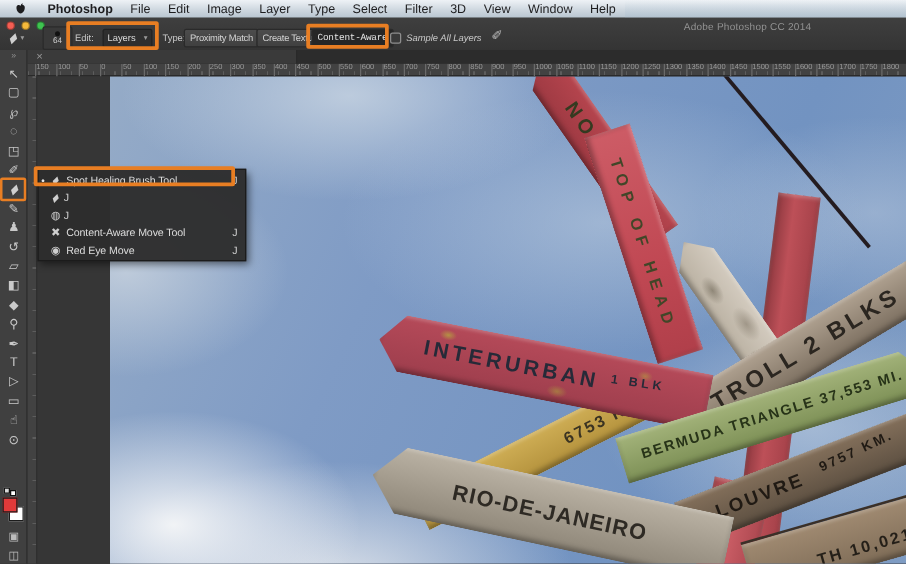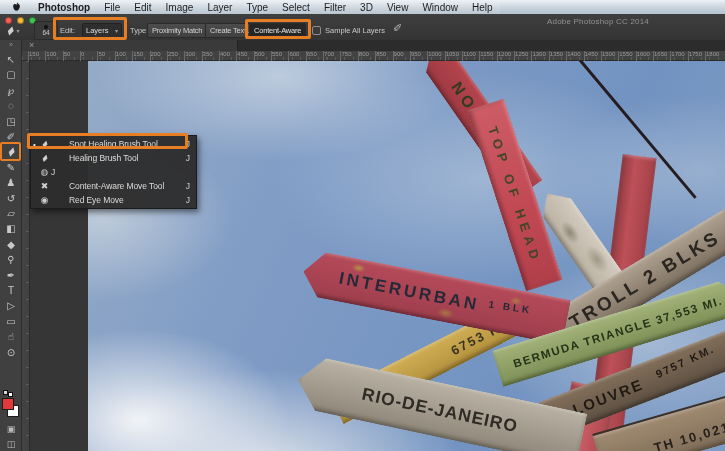--- a/index.html
+++ b/index.html
@@ -39,25 +39,25 @@
   .opt-brushpicker .dot{width:4px;height:4px;border-radius:50%;background:#111;margin-bottom:1px;}
   .opt-brushpicker .num{font-size:6.5px;color:#cfcfcf;}
   .opt-modelabel{left:60px;top:12px;font-size:7.5px;}
   .opt-modedd{left:82px;top:9px;width:40px;height:15px;background:#2e2e2e;
     border:1px solid #222;border-radius:2px;display:flex;align-items:center;
     justify-content:space-between;padding:0 3px;font-size:7.5px;color:#ddd;}
   .opt-typelabel{left:130px;top:12px;font-size:7.5px;}
   .opt-btn{top:9px;height:15px;border:1px solid #2a2a2a;border-radius:2px;
     background:linear-gradient(#4c4c4c,#404040);display:flex;align-items:center;
     padding:0 4px;font-size:7.5px;color:#d4d4d4;letter-spacing:-.2px;white-space:nowrap;}
-  .opt-btn.pressed{background:#262626;color:#e4e4e4;}
+  .opt-btn.pressed{background:#262626;color:#e4e4e4;font-family:Liberation Mono, monospace;}
   .btn-pm{left:147px;} .btn-ct{left:205px;} .btn-ca{left:249px;}
   .opt-check{left:312px;top:12px;width:9px;height:9px;border:1px solid #8d8d8d;
     border-radius:2px;background:#3a3a3a;}
-  .opt-sal{left:325px;top:12px;font-size:7.5px;}
+  .opt-sal{left:325px;top:12px;font-size:7.5px;font-style:italic;}
   .opt-pen{left:393px;top:8px;font-size:11px;color:#b5b5b5;}
 
   
   .tabbar{position:absolute;left:22px;top:40px;width:703px;height:11px;background:#2c2c2c;z-index:35;}
   .doctab{position:absolute;left:0;top:0;width:216px;height:11px;background:#3a3a3a;
     border-right:1px solid #242424;display:flex;align-items:center;gap:3px;
     padding:0 4px 0 7px;}
   .doctab .closex{color:#9a9a9a;font-size:9px;line-height:9px;}
   .doctab .ttl{font-size:7.5px;font-weight:bold;color:#c6c6c6;white-space:nowrap;
     letter-spacing:-.2px;}
@@ -159,21 +159,21 @@
     padding-bottom:8px;justify-content:center;}
 
   
   .flyout{position:absolute;left:30px;top:135px;width:167px;z-index:70;
     background:rgba(45,45,45,.97);border:1px solid #1b1b1b;
     box-shadow:2px 3px 6px rgba(0,0,0,.5);padding:1px 0;}
   .fly-item{height:14px;display:flex;align-items:center;font-size:8.5px;color:#dcdcdc;}
   .fly-item .bullet{width:7px;text-align:center;font-size:8px;color:#e8e8e8;}
   .fly-item .ficon{width:13px;text-align:center;font-size:9px;color:#cfcfcf;}
   .fly-item .ficon.rot{transform:rotate(-45deg);}
-  .fly-item .flabel{flex:1;padding-left:2px;letter-spacing:-.1px;margin-left:16px;}
+  .fly-item .flabel{flex:1;padding-left:2px;letter-spacing:-.1px;}
   .fly-item .fkey{padding-right:6px;color:#cfcfcf;}
 
   
   .ann{position:absolute;border:3px solid var(--accent);border-radius:2px;z-index:80;
     pointer-events:none;}
   .ann-mode{left:53px;top:17px;width:74px;height:23px;}
   .ann-ca{left:245px;top:19px;width:66px;height:20px;}
   .ann-tool{left:0px;top:142px;width:21px;height:19px;border-width:2.5px;}
   .ann-menu{left:27px;top:133px;width:161px;height:16px;}
 </style>
@@ -385,21 +385,20 @@
   <div class="flyout" id="flyout">
       <div class="fly-item">
         <span class="bullet">•</span>
         <span class="ficon rot">▰</span>
         <span class="flabel">Spot Healing Brush Tool</span>
         <span class="fkey">J</span>
       </div>
       <div class="fly-item">
         <span class="bullet"></span>
         <span class="ficon rot">▰</span>
-        <span class="flabel">Healing Brush Tool</span>
         <span class="fkey">J</span>
       </div>
       <div class="fly-item">
         <span class="bullet"></span>
         <span class="ficon">◍</span>
         <span class="fkey">J</span>
       </div>
       <div class="fly-item">
         <span class="bullet"></span>
         <span class="ficon">✖</span>

